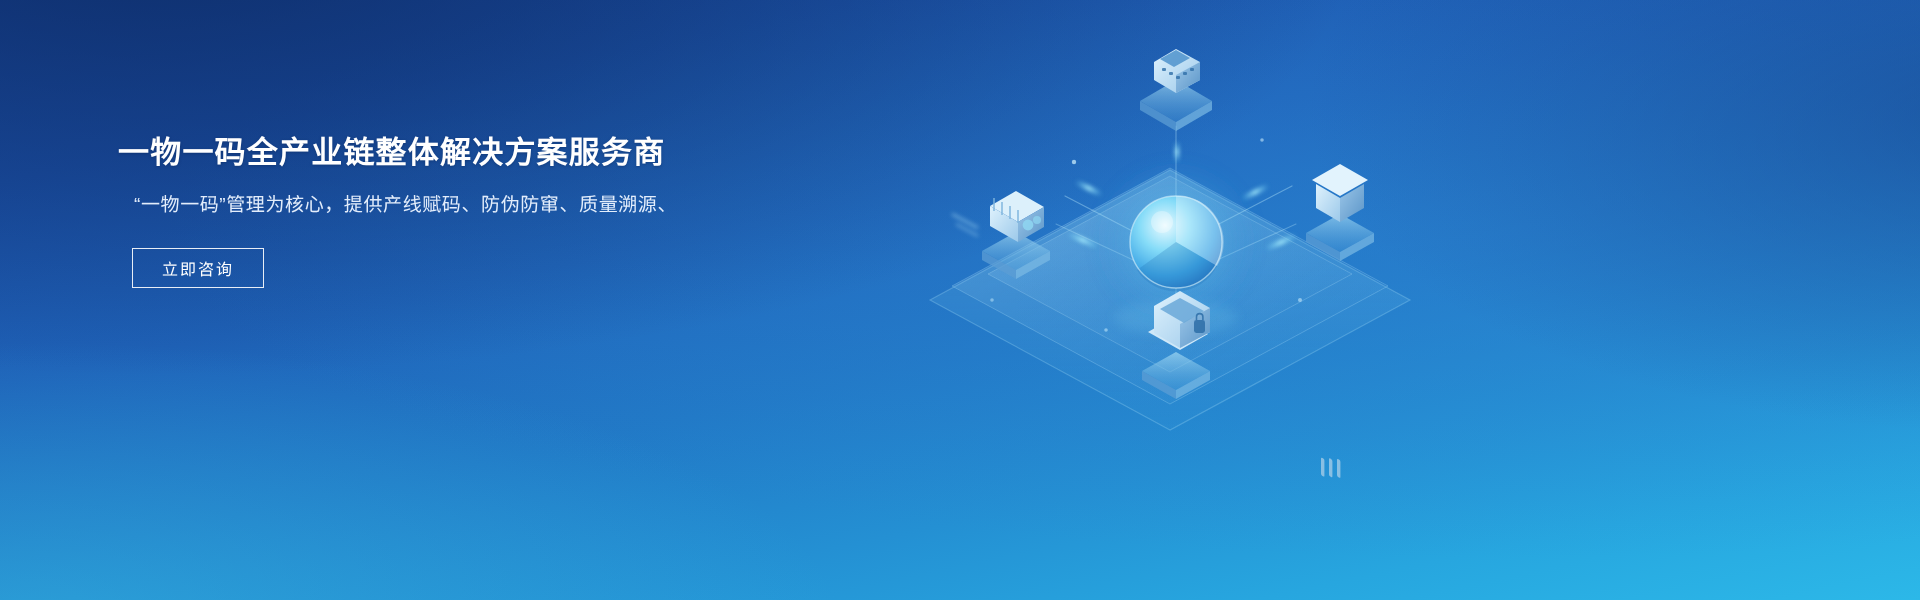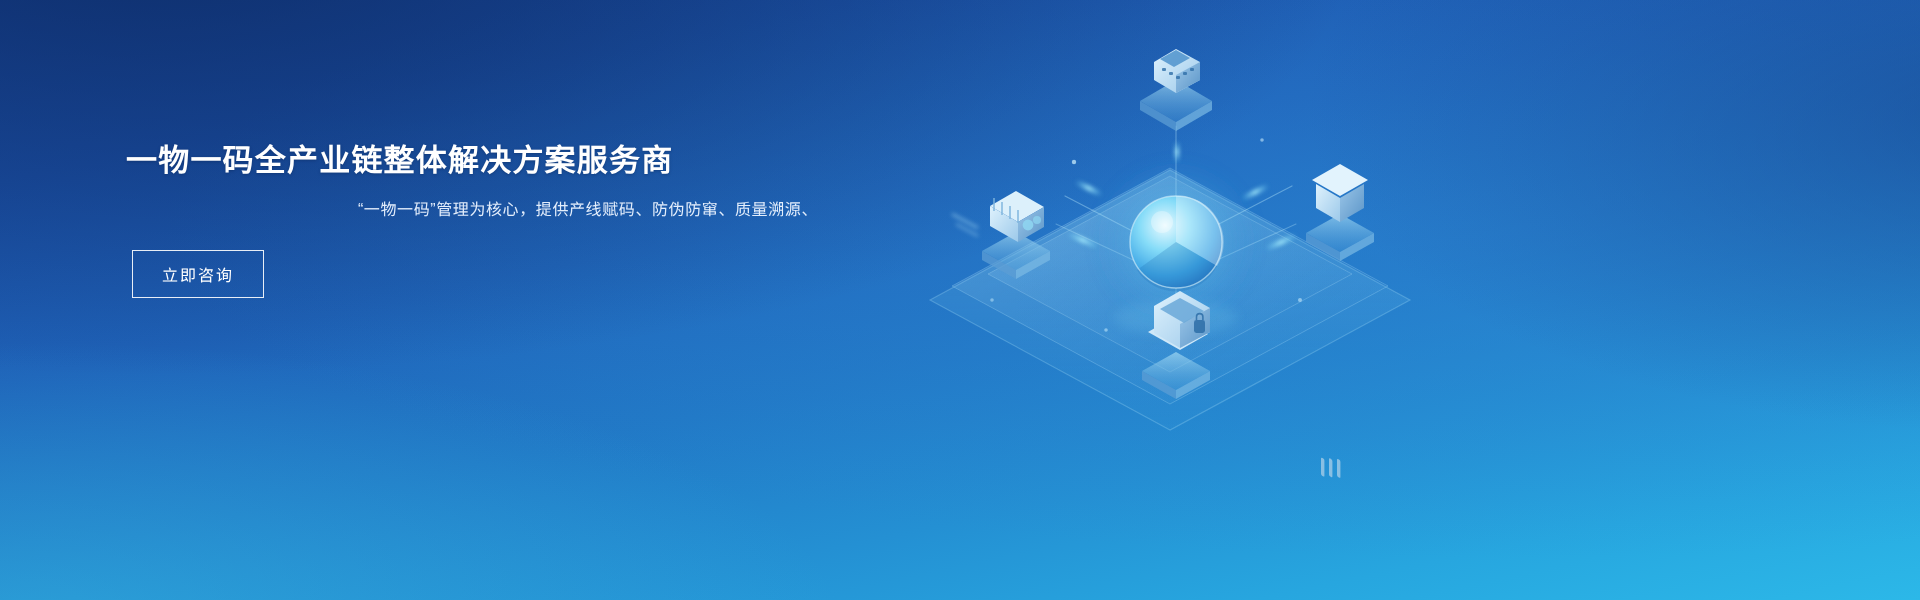--- a/index.html
+++ b/index.html
@@ -16,30 +16,30 @@
   .vig-tl{position:absolute;inset:0;pointer-events:none;
     background:radial-gradient(95% 110% at 8% -10%, rgba(10,38,92,0.75) 0%, rgba(10,38,92,0.35) 35%, rgba(10,38,92,0) 66%);}
   .vig-bl{position:absolute;inset:0;pointer-events:none;
     background:radial-gradient(70% 80% at 2% 105%, rgba(54,196,232,0.45) 0%, rgba(54,196,232,0) 60%);}
   .vig-r{position:absolute;inset:0;pointer-events:none;
     background:radial-gradient(60% 90% at 104% 18%, rgba(22,62,136,0.55) 0%, rgba(22,62,136,0) 60%);}
 
   
   .copy{position:absolute;left:118px;top:134px;width:700px;}
   .headline{
-    margin:8px;color:#ffffff;font-size:31px;line-height:1.25;font-weight:700;
+    margin:0;color:#ffffff;font-size:31px;line-height:1.25;font-weight:700;
     letter-spacing:1.2px;text-shadow:0 1px 3px rgba(8,30,70,.35);white-space:nowrap;
   }
-  .sub{margin:14px 0 0 0;color:#eaf3ff;font-size:16px;line-height:1.85;
-       letter-spacing:.6px;font-weight:400;opacity:.97;text-align:right;}
+  .sub{margin:14px 0 0 16px;color:#eaf3ff;font-size:19px;line-height:1.85;
+       letter-spacing:.6px;font-weight:400;opacity:.97;}
   .sub div{white-space:nowrap;}
   .cta{
     display:inline-flex;align-items:center;justify-content:center;
     margin-top:26px;margin-left:14px;
-    width:132px;height:48px;border:1px solid rgba(255,255,255,.9);
+    width:132px;height:40px;border:1px solid rgba(255,255,255,.9);
     color:#ffffff;font-size:16px;letter-spacing:2px;background:transparent;
     cursor:pointer;font-family:Liberation Serif, serif;
   }
 
   
   .art{position:absolute;left:860px;top:0;width:640px;height:600px;}
   .art svg{display:block;width:100%;height:100%;}
 </style>
 </head>
 <body>

